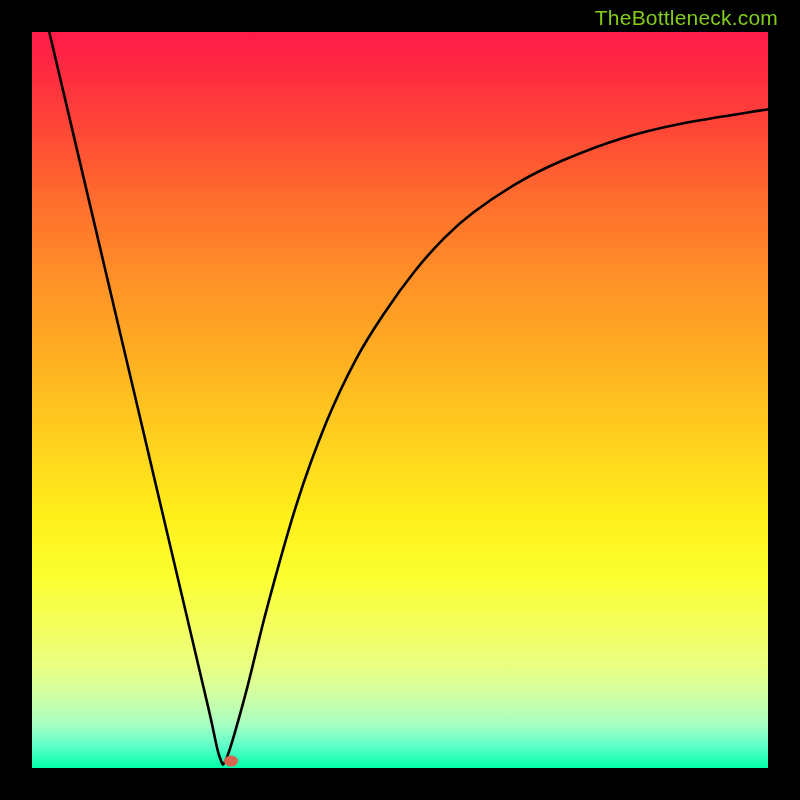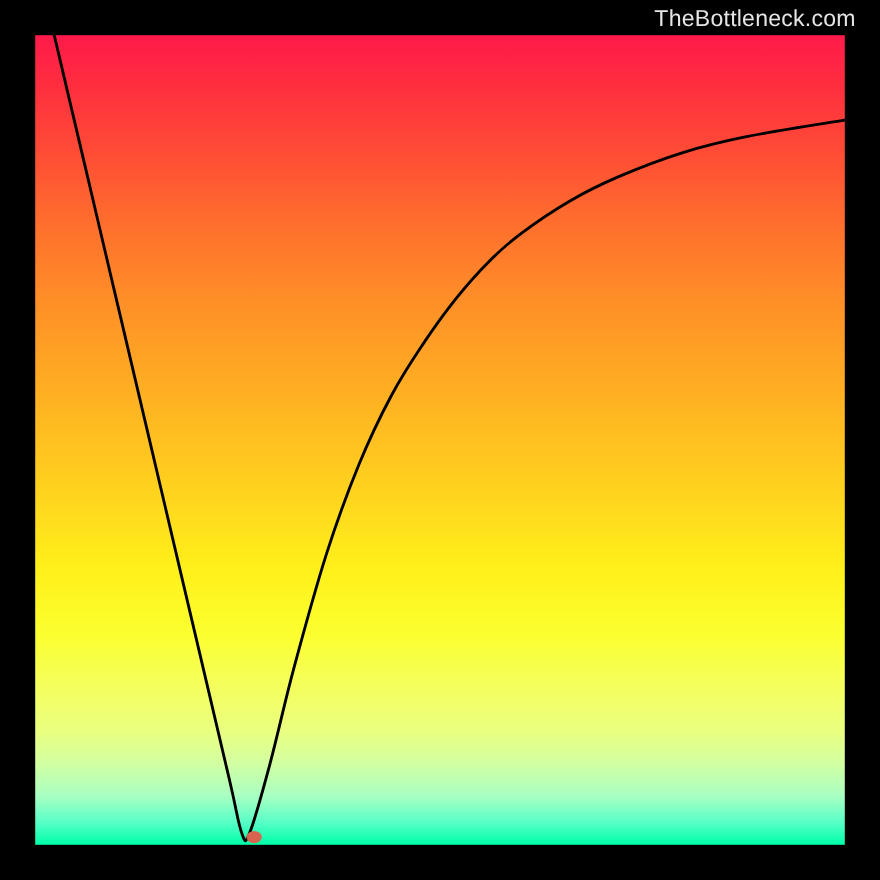--- a/index.html
+++ b/index.html
@@ -38,21 +38,21 @@
       #d2ffa2 90%,
       #a8ffc2 94%,
       #5effc8 97%,
       #00ffaa 100%
     );
   }
   .watermark {
     position: absolute;
     top: 6px;
     right: 22px;
-    color: #e5e5e5;
+    color: #84cc16;
     font-size: 21px;
     font-weight: 500;
     letter-spacing: 0.2px;
   }
   svg.curve {
     position: absolute;
     left: 0;
     top: 0;
     width: 736px;
     height: 736px;

